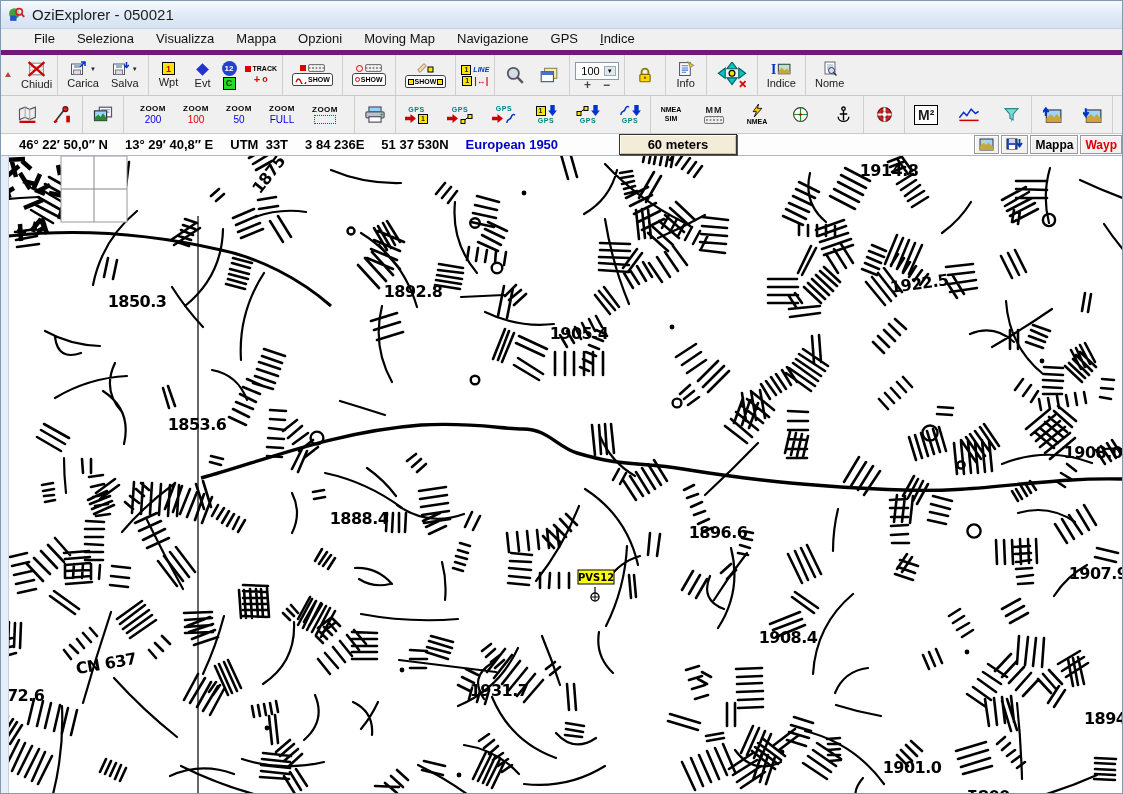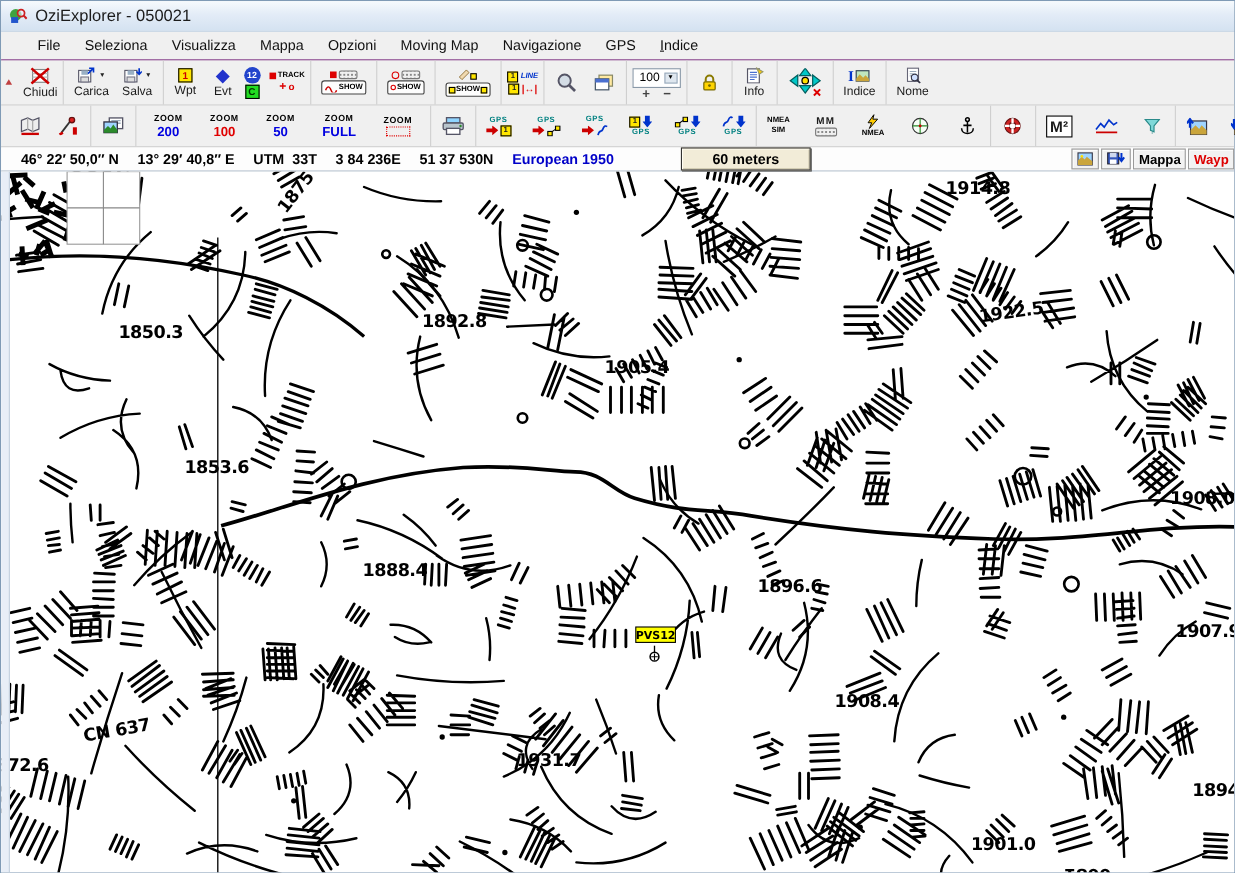--- a/index.html
+++ b/index.html
@@ -17,22 +17,22 @@
   .titlebar {
     height:28px; flex:0 0 28px;
     background:linear-gradient(#f6fafd,#e3ecf7 45%,#d4e2f1);
     display:flex; align-items:center; gap:7px; padding-left:7px;
     border-bottom:1px solid #c4d3e4; font-size:15px; color:#1c1c1c;
   }
   .title-icon { width:17px; height:17px; flex:0 0 17px; }
   
   .menubar {
     height:26px; flex:0 0 26px; background:#f0f0f0;
-    display:flex; align-items:flex-start; padding-left:22px;
-    font-size:13px; color:#111; border-bottom:1px solid #701a75;
+    display:flex; align-items:flex-end; padding-left:22px;
+    font-size:13px; color:#111; border-bottom:5px solid #701a75;
   }
   .menu-item { padding:4px 11px; cursor:default; }
   .u-first::first-letter { text-decoration:underline; }
   
   .toolbar { background:#f0f0f0; display:flex; align-items:stretch; border-bottom:1px solid #c9c9c9; }
   .tb1 { height:41px; flex:0 0 41px; }
   .tb2 { height:38px; flex:0 0 38px; }
   .tgroup { display:flex; align-items:center; padding:2px 5px; border-right:1px solid #cfcfcf; gap:4px; }
   .tgroup.noborder { border-right:none; }
   .tbtn {
@@ -69,21 +69,21 @@
         border-radius:3px 3px 2px 2px; padding:0 2px; height:13px; background:#fdfdfd; }
   .showbox b { font-size:7px; letter-spacing:0; color:#000; }
   .ys { width:6px; height:6px; background:#ffe600; border:1px solid #000; display:inline-block; }
   .tinyword { font-size:7px; font-weight:bold; }
   .blueword { color:#0033cc; font-style:italic; }
   .combo { display:flex; align-items:center; border:1px solid #8a99a8; background:#fff;
         height:18px; padding:0 2px 0 5px; font-size:11px; gap:4px; }
   .combo .dd { font-size:6px; background:#dfe7ef; border:1px solid #9ab; padding:1px 2px; font-style:normal; }
   .pm { display:flex; gap:12px; font-size:12px; font-weight:bold; color:#444; line-height:8px; }
   .zword { font-size:8px; font-weight:bold; color:#000; letter-spacing:0.5px; }
-  .zval { font-size:12px; font-weight:bold; }
+  .zval { font-size:10px; font-weight:normal; }
   .zblue { color:#0000e0; } .zred { color:#e00000; }
   .dotted { width:22px; height:9px; border:1px dotted #e00000; display:inline-block; }
   .gpsword { font-size:7px; font-weight:bold; color:#008080; letter-spacing:0.5px; }
   .nmeaword { font-size:7px; font-weight:bold; color:#000; line-height:8px; }
   .mmword { font-size:9px; font-weight:bold; letter-spacing:1px; }
   .m2box { border:1px solid #000; background:#fff; font-size:14px; font-weight:bold; padding:1px 3px; }
   
   .statusbar {
     height:22px; flex:0 0 22px; background:#fdfdfd; border-bottom:1px solid #a8b6c6;
     display:flex; align-items:center; padding-left:18px; font-size:13px; font-weight:600;
@@ -373,21 +373,21 @@
       <div class="tbtn">
         <svg width="20" height="17" viewBox="0 0 16 14">
           <rect x="5" y="1" width="10" height="8" fill="#fff" stroke="#556"></rect>
           <path d="M6.5 3h7M6.5 5h7" stroke="#9ab"></path>
           <rect x="1" y="4" width="10" height="8" fill="#9fd4ff" stroke="#334"></rect>
           <path d="M1 10l3-3 2 2 2-3 3 4v2H1z" fill="#2b8a2b"></path>
         </svg>
       </div>
     </div>
 
-    <div class="tgroup" style="gap:17px; padding:0 12px;">
+    <div class="tgroup" style="gap:9px; padding:0 12px;">
       <div class="tbtn">
         <span class="zword">ZOOM</span>
         <span class="zval zblue">200</span>
       </div>
       <div class="tbtn">
         <span class="zword">ZOOM</span>
         <span class="zval zred">100</span>
       </div>
       <div class="tbtn">
         <span class="zword">ZOOM</span>

